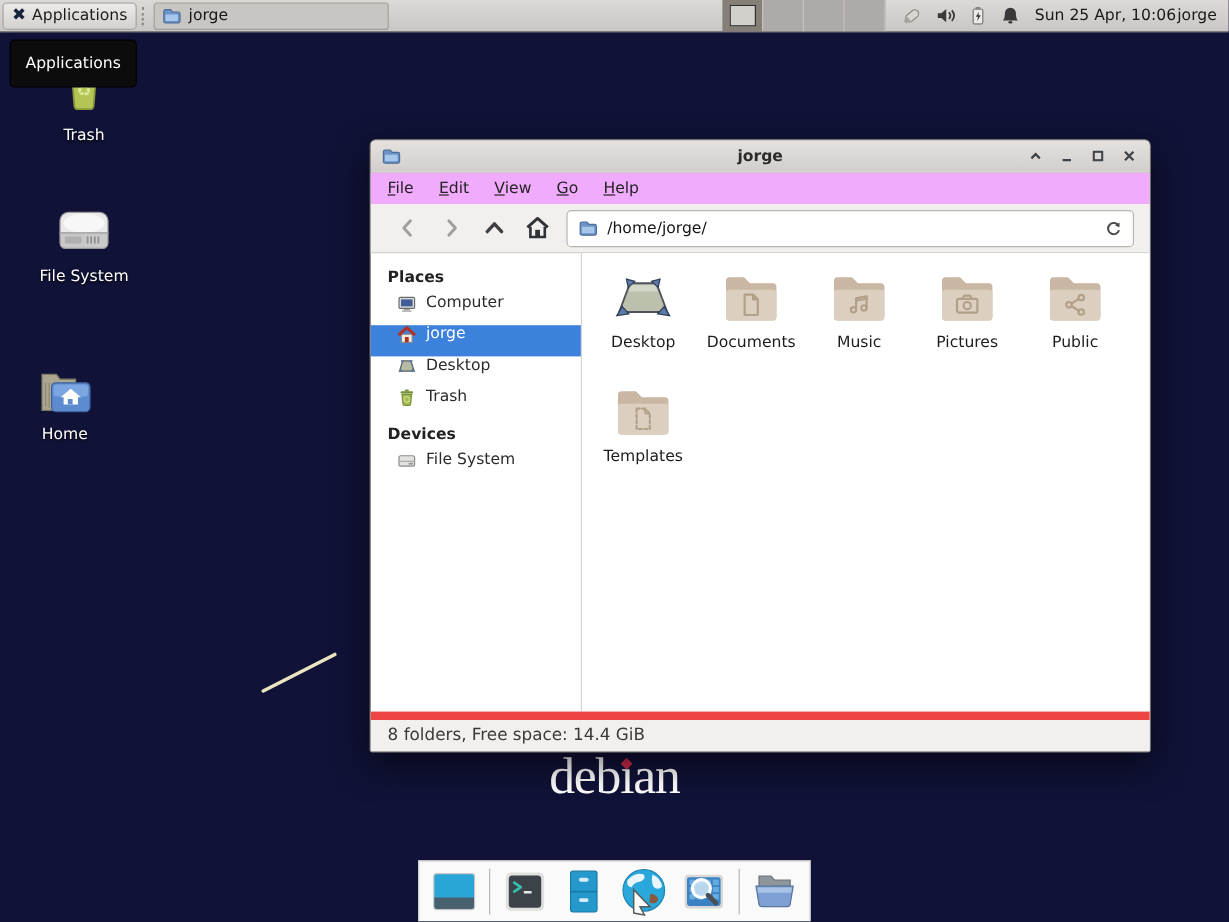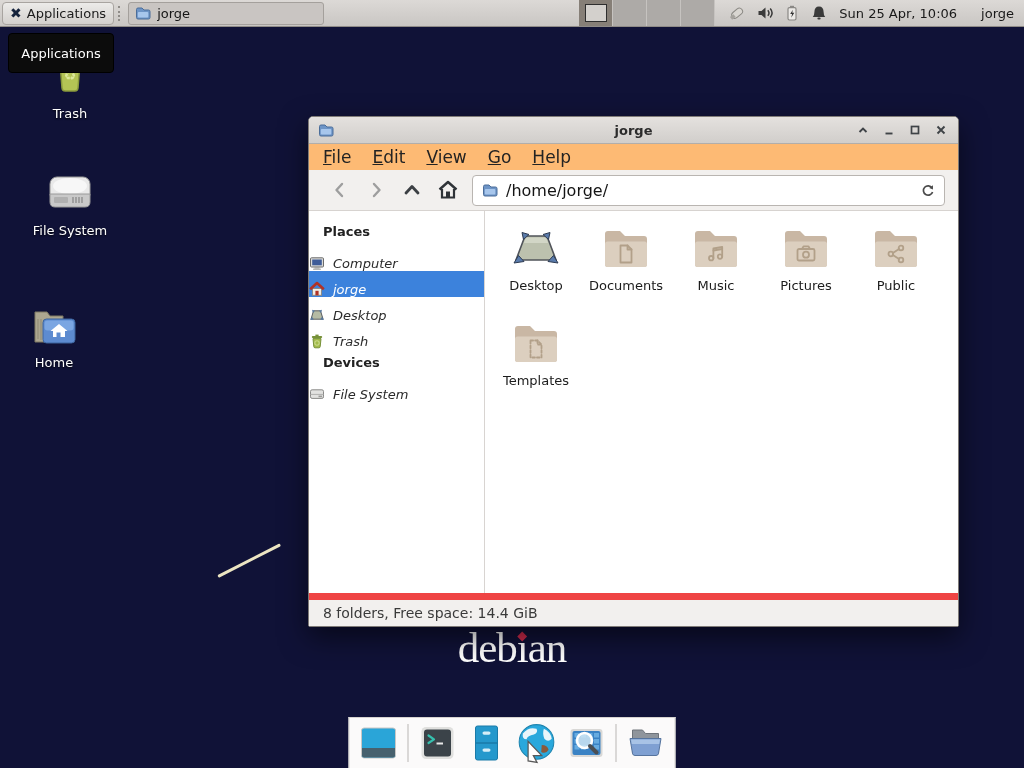--- a/index.html
+++ b/index.html
@@ -20,54 +20,54 @@
   .grip{width:4px;height:15px;margin:0 4px;border-left:2px dotted #8f8c88;}
   .task-btn{display:flex;align-items:center;gap:6px;width:182px;height:21px;padding:0 6px;
     border:1px solid #a4a09c;border-radius:3px;background:#c9c5c2;font-size:13px;color:#161616;}
   .panel-right{margin-left:auto;display:flex;align-items:center;height:100%;}
   .pager{display:flex;height:100%;}
   .ws{width:33px;height:100%;background:#adaaa7;border-right:1px solid #c6c3c0;position:relative;}
   .ws.active{background:#867f77;}
   .ws .mini{position:absolute;left:6px;top:4px;width:20px;height:16px;background:#d3d0cc;border:1px solid #2e2e2e;}
   .tray{display:flex;align-items:center;gap:9px;margin:0 11px 0 12px;}
   .tray svg{display:block;}
-  .clock{font-size:13px;color:#191919;margin-right:24px;}
+  .clock{font-size:13px;color:#191919;margin-right:1px;}
   .user{font-size:13px;color:#191919;margin-right:10px;}
   
   .tooltip{position:absolute;left:8px;top:33px;width:104px;height:38px;background:#0c0c0c;
     border:1px solid #000;border-radius:4px;color:#fff;font-size:13px;
     display:flex;align-items:center;justify-content:center;z-index:60;}
   
   .dicon{position:absolute;width:104px;display:flex;flex-direction:column;align-items:center;gap:7px;z-index:5;}
   .dicon .lbl{color:#fff;font-size:13px;text-shadow:0 1px 2px rgba(0,0,0,.95);}
   
   .stroke{position:absolute;left:218px;top:575px;width:70px;height:3px;background:#ece5c2;
     border-radius:2px;transform:rotate(-27deg);transform-origin:left center;z-index:2;}
   
   .window{position:absolute;left:308px;top:116px;width:649px;height:509px;background:#fff;
     border:1px solid #7f7b77;border-radius:5px 5px 2px 2px;
     box-shadow:0 10px 28px rgba(0,0,0,.55);display:flex;flex-direction:column;z-index:40;}
   .titlebar{height:26px;background:linear-gradient(#e4e1de,#d1cecb);border-bottom:1px solid #b2aeaa;
     border-radius:4px 4px 0 0;display:flex;align-items:center;padding:0 9px;position:relative;flex:none;}
   .title{position:absolute;left:0;right:0;text-align:center;font-weight:bold;font-size:13px;color:#2b2b2b;}
   .controls{margin-left:auto;display:flex;gap:9px;z-index:2;}
   .ctrl{width:17px;height:17px;display:flex;align-items:center;justify-content:center;}
-  .menubar{height:26px;background:#fdba74;display:flex;align-items:center;gap:21px;
-    padding:0 14px;font-size:17px;color:#232323;flex:none;}
+  .menubar{height:26px;background:#f0abfc;display:flex;align-items:center;gap:21px;
+    padding:0 14px;font-size:13px;color:#232323;flex:none;}
   .toolbar{height:40px;background:#f2f0ee;border-bottom:1px solid #d7d3d0;display:flex;
     align-items:center;padding:0 13px;flex:none;}
   .nav-btn{width:36px;height:28px;display:flex;align-items:center;justify-content:center;}
   .pathbar{flex:1;height:29px;background:#fff;border:1px solid #b9b5b1;border-radius:4px;
     display:flex;align-items:center;padding:0 9px;gap:8px;margin-left:6px;}
-  .path-input{flex:1;border:none;outline:none;font-size:16px;color:#141414;
+  .path-input{flex:1;border:none;outline:none;font-size:13px;color:#141414;
     font-family:"DejaVu Sans","Liberation Sans",sans-serif;background:transparent;padding:0;}
   .winbody{flex:1;display:flex;min-height:0;}
   .sidebar{width:175px;flex:none;border-right:1px solid #d8d4d1;padding-top:7px;font-size:13px;color:#2b2b2b;}
   .shead{font-weight:bold;padding:6px 0 6px 14px;color:#222;}
-  .srow{height:26px;display:flex;align-items:flex-end;gap:8px;font-style:italic;}
+  .srow{height:26px;display:flex;align-items:flex-start;gap:8px;padding-left:22px;}
   .srow.selected{background:#3c82dc;color:#fff;}
   .main{flex:1;padding:18px 0 0 6px;display:flex;flex-wrap:wrap;align-content:flex-start;background:#fff;}
   .fitem{width:90px;height:95px;display:flex;flex-direction:column;align-items:center;}
   .ficon{width:48px;height:40px;margin-bottom:9px;flex:none;}
   .flabel{font-size:13px;color:#1c1c1c;white-space:nowrap;}
   .emb{stroke:#b2a089;fill:none;stroke-width:1.8;stroke-linecap:round;stroke-linejoin:round;}
   .statusbar{height:26px;background:#f2f0ee;border-top:7px solid #ef4444;display:flex;
     align-items:center;padding-left:14px;font-size:14px;color:#3a3a3a;flex:none;}
   
   .logo{position:absolute;left:512px;top:626px;transform:translateX(-50%);

